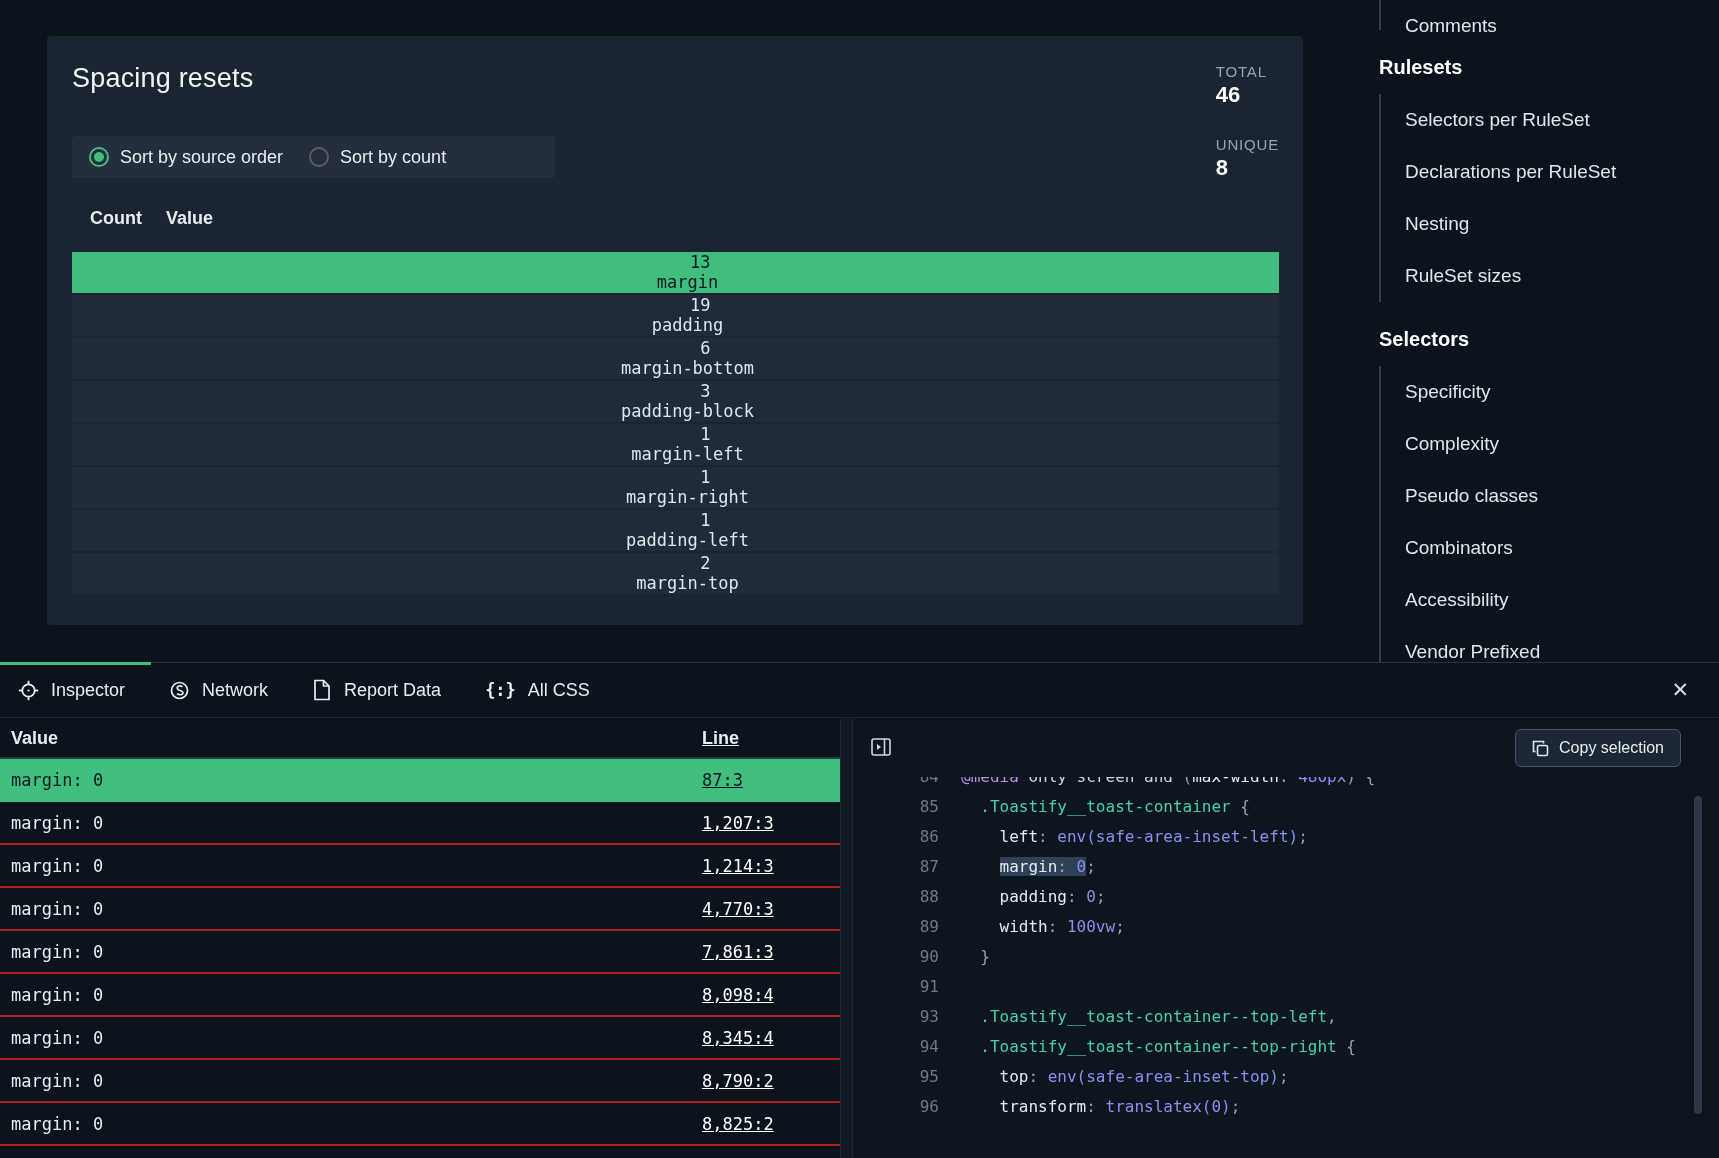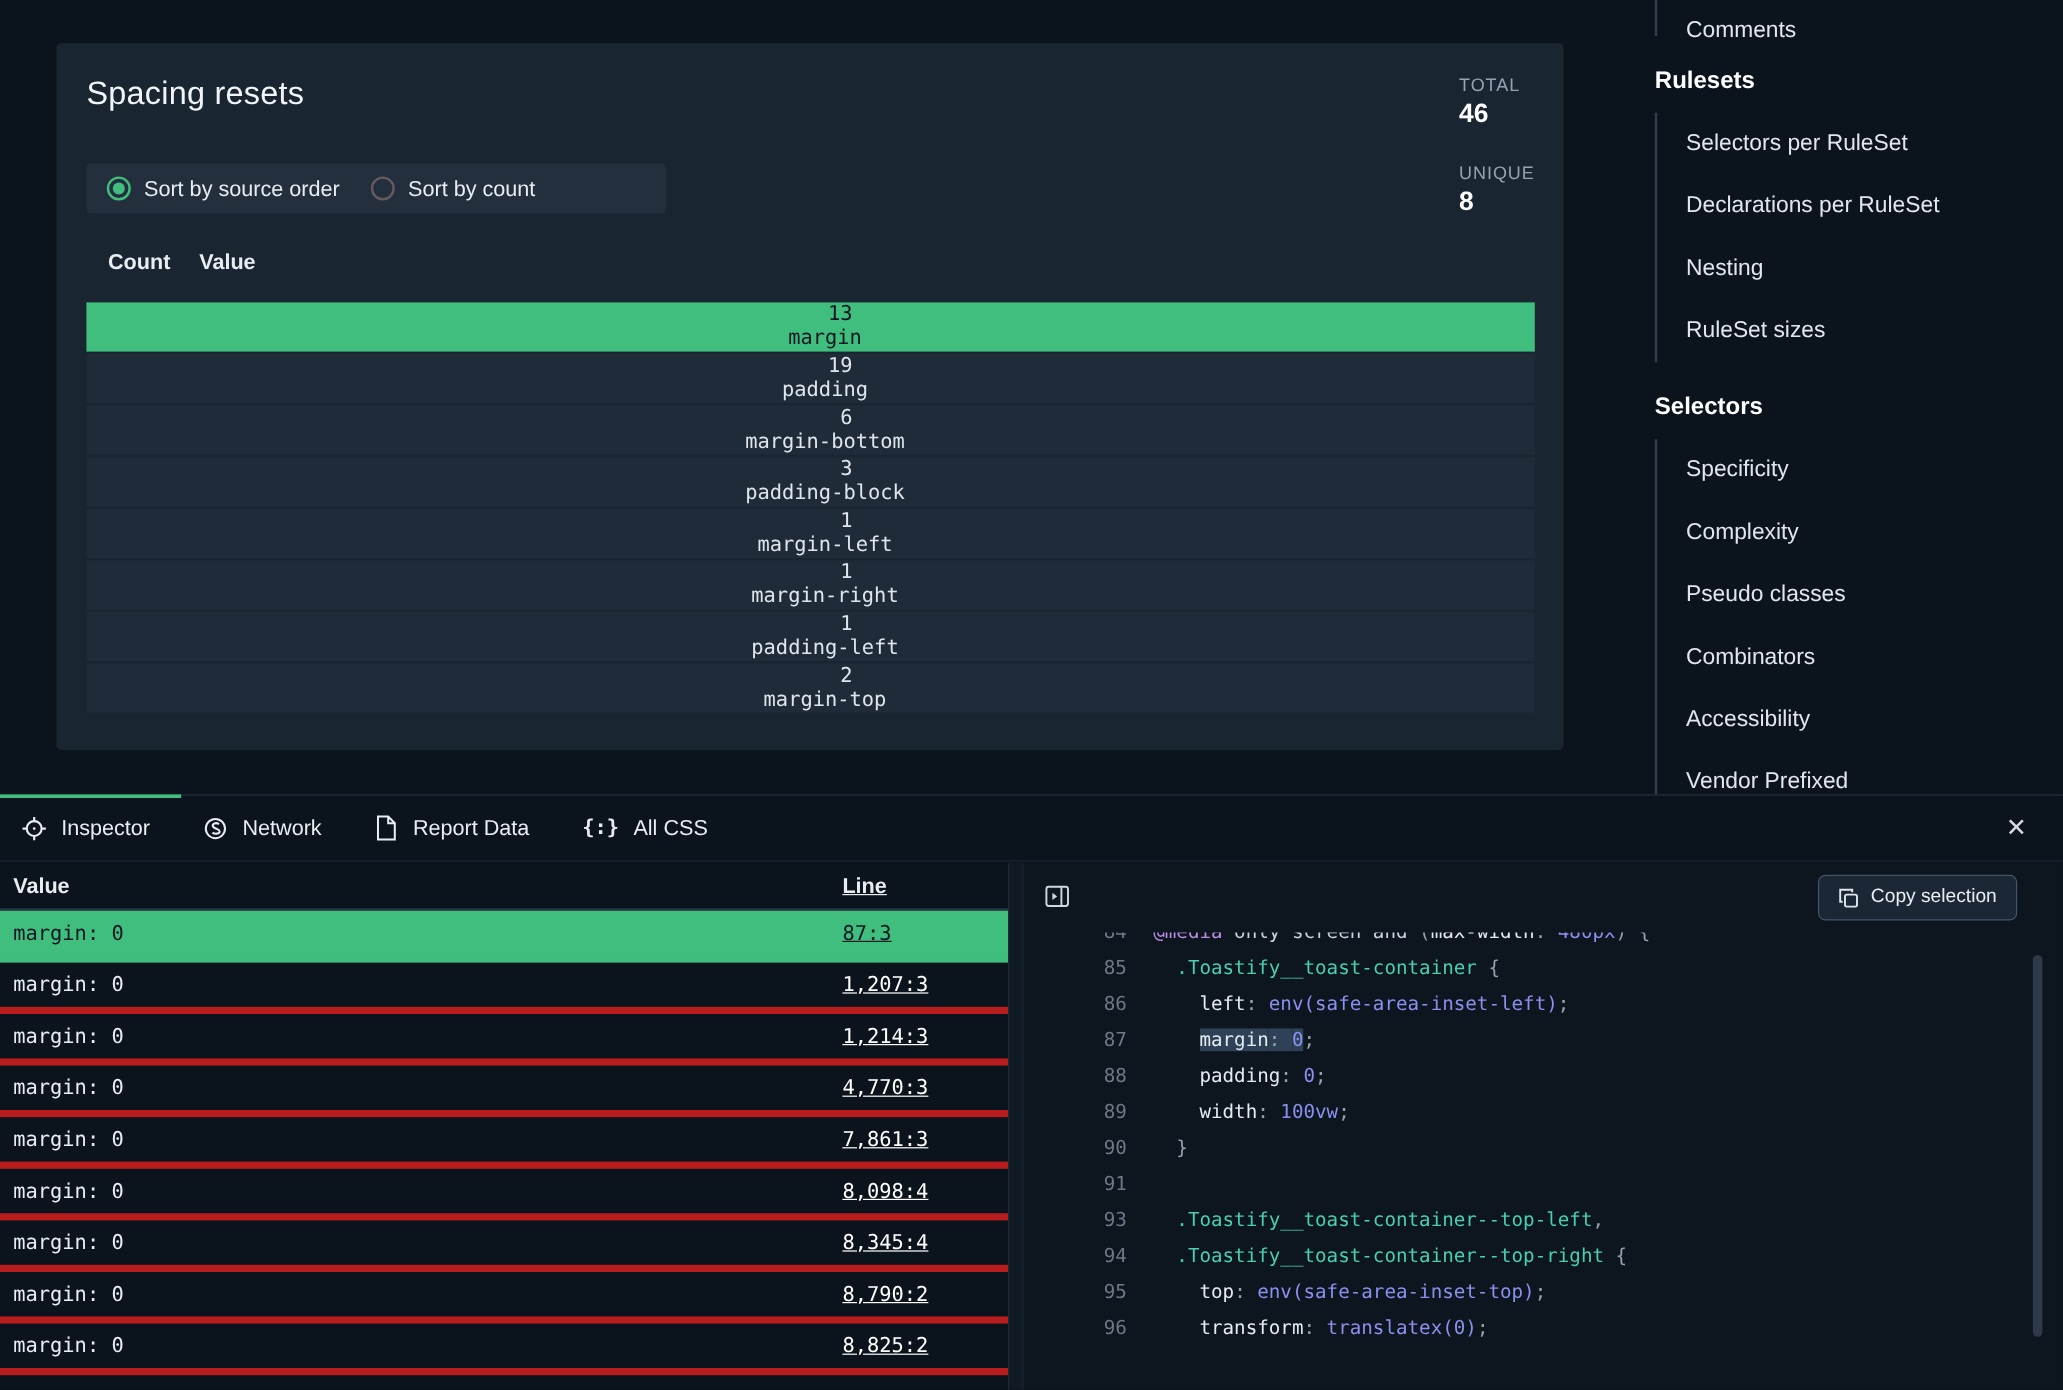--- a/index.html
+++ b/index.html
@@ -64,21 +64,21 @@
   .braces-glyph{font-family:"DejaVu Sans Mono",monospace;font-size:17px;font-weight:bold;}
   .close-btn{position:absolute;right:26px;top:50%;transform:translateY(-50%);background:none;
         border:none;color:#d3dae0;font-size:21px;cursor:pointer;padding:4px;}
 
   .panel-body{position:absolute;top:56px;left:0;right:0;bottom:0;display:flex;}
   .left-table{width:840px;flex:none;}
   .lt-head{display:flex;height:40px;align-items:center;border-bottom:2px solid #2a3a4a;
         font-weight:bold;font-size:18px;}
   .lt-head .vh{padding-left:11px;flex:1;}
   .lt-head .lh{width:138px;flex:none;text-decoration:underline;cursor:pointer;}
-  .lrow{display:flex;align-items:center;height:43px;border-bottom:6px solid #b91c1c;
+  .lrow{display:flex;align-items:center;height:43px;border-bottom:2px solid #b91c1c;
         font-family:"DejaVu Sans Mono",monospace;font-size:17px;}
   .lrow .lv{padding-left:11px;flex:1;}
   .lrow .ll{width:138px;flex:none;text-decoration:underline;color:#fff;cursor:pointer;}
   .lrow.hl{background:var(--accent-green);border-bottom-color:var(--accent-green);color:var(--dark-text);}
   .lrow.hl .ll{color:var(--dark-text);}
 
   .divider{width:13px;flex:none;background:#101a25;border-left:1px solid #1e2a36;
         border-right:1px solid #1e2a36;cursor:col-resize;}
 
   .code-panel{flex:1;position:relative;overflow:hidden;background:#0d151f;}

